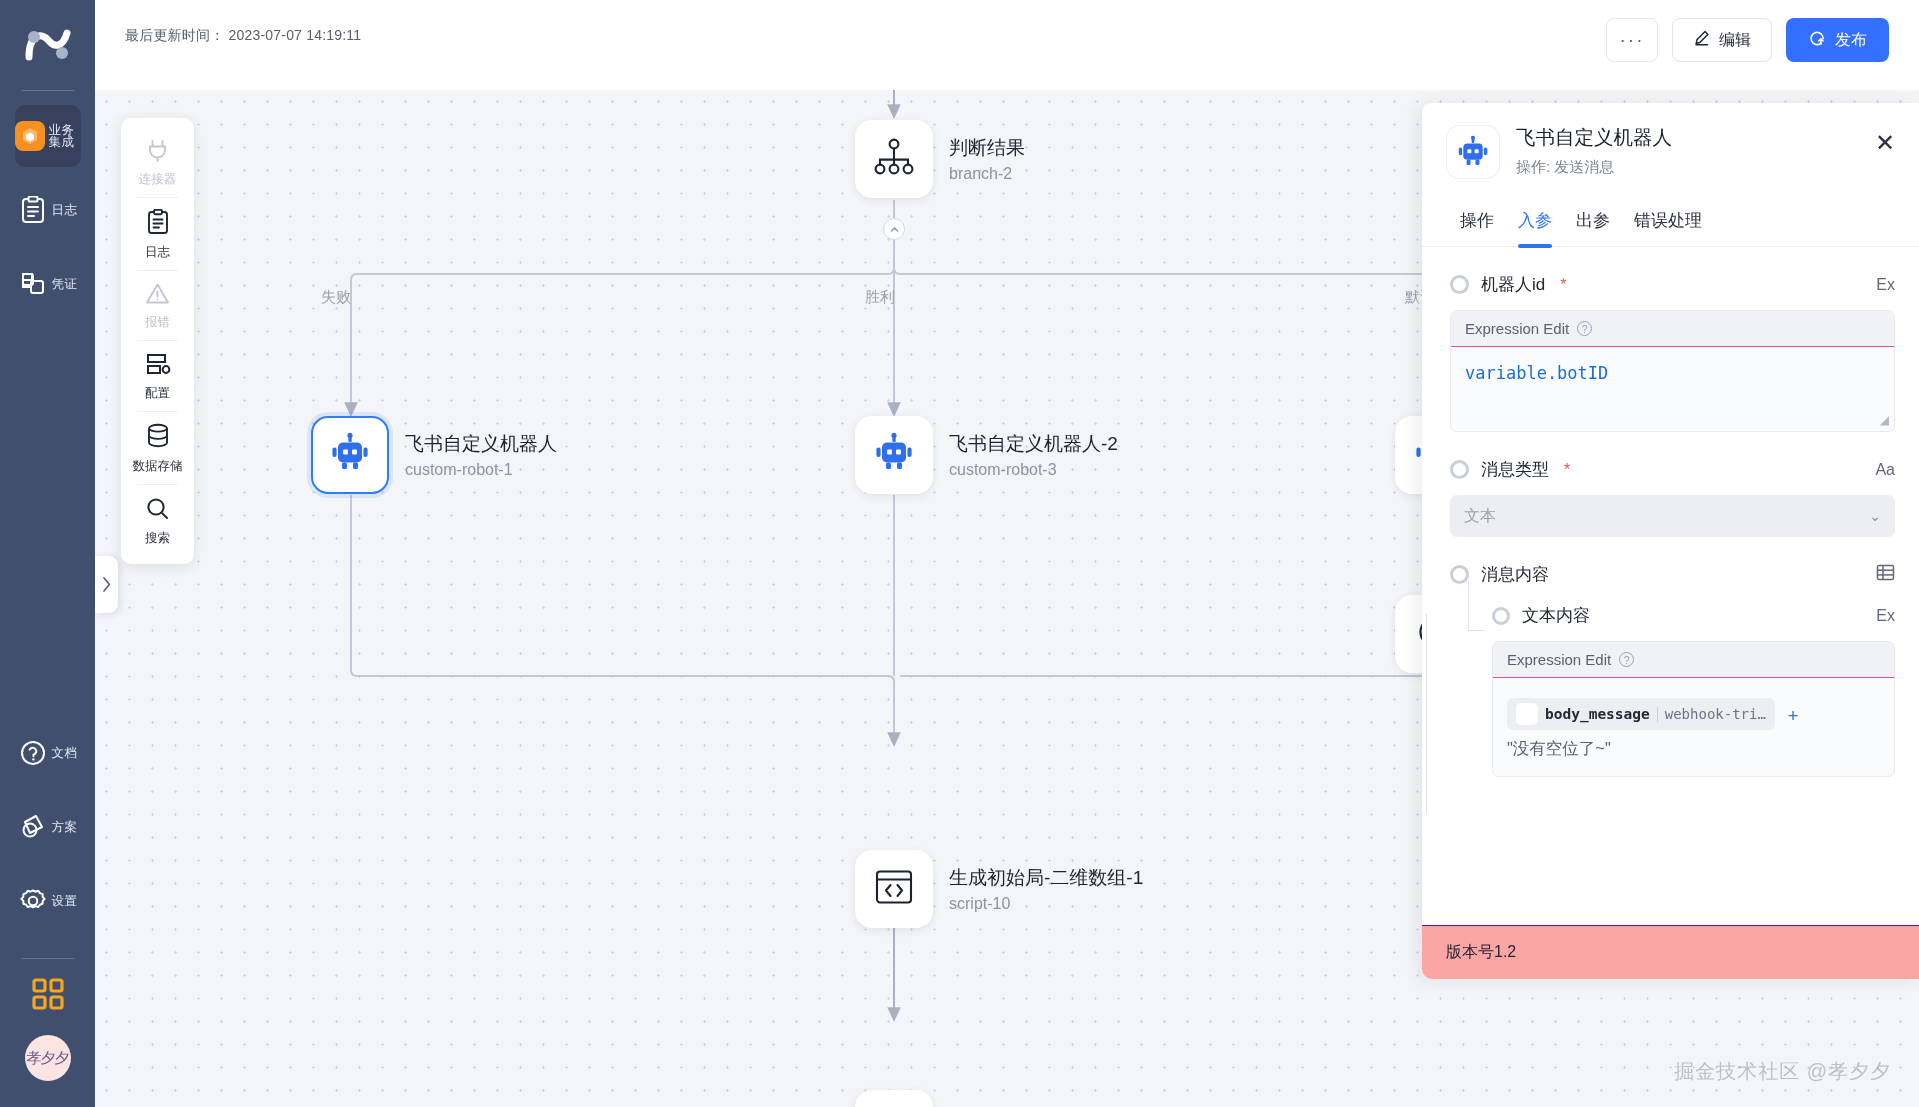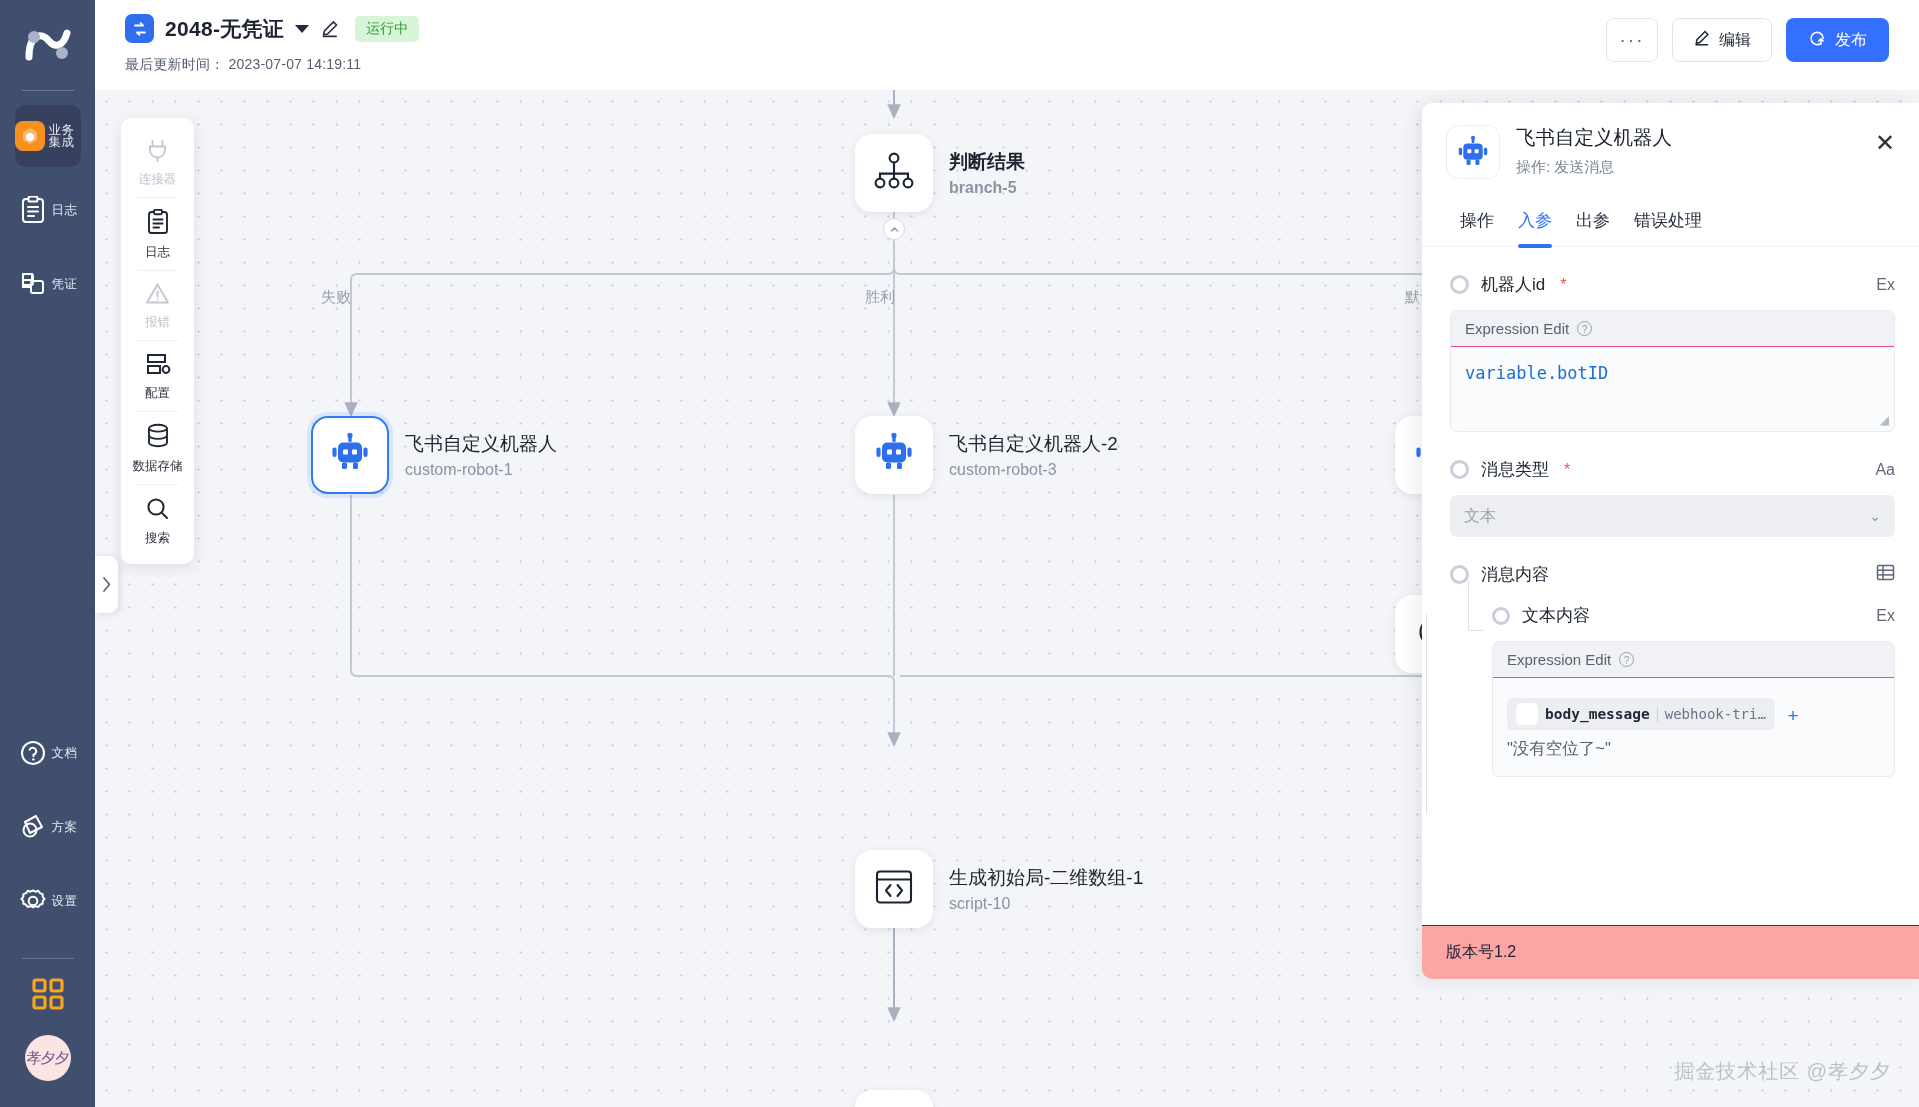--- a/index.html
+++ b/index.html
@@ -275,37 +275,20 @@
           <rect x="20" y="20" width="11" height="11" rx="2"></rect>
         </svg>
       </span>
 
       <div class="avatar">孝夕夕</div>
     </div>
   </div>
 
   <div class="header">
     <div class="hdr-left">
-      <div class="hdr-row1">
-        <span class="flow-badge">
-          <svg width="18" height="18" viewBox="0 0 18 18" fill="none" stroke="#ffffff" stroke-width="1.8" stroke-linecap="round" stroke-linejoin="round">
-            <path d="M4 5.5 h8 l-2.4-2.3"></path>
-            <path d="M14 12.5 h-8 l2.4 2.3"></path>
-          </svg>
-        </span>
-        <span class="flow-title">2048-无凭证</span>
-        <span class="caret-down"></span>
-        <span class="pencil-btn">
-          <svg width="20" height="20" viewBox="0 0 20 20" fill="none" stroke="#2b323f" stroke-width="1.6" stroke-linecap="round">
-            <path d="M13.4 2.9 l3.1 3.1 -9 9 -3.9 .8 .8-3.9 z"></path>
-            <line x1="3.4" y1="17.4" x2="16.2" y2="17.4"></line>
-          </svg>
-        </span>
-        <span class="status-pill">运行中</span>
-      </div>
       <div class="hdr-sub">最后更新时间： 2023-07-07 14:19:11</div>
     </div>
 
     <div class="hdr-right">
       <div class="btn btn-ghost">···</div>
       <div class="btn btn-outline">
         <span>
           <svg width="18" height="18" viewBox="0 0 20 20" fill="none" stroke="#1f2733" stroke-width="1.6" stroke-linecap="round">
             <path d="M13.4 2.9 l3.1 3.1 -9 9 -3.9 .8 .8-3.9 z"></path>
             <line x1="3.4" y1="17.4" x2="16.2" y2="17.4"></line>
@@ -358,35 +341,35 @@
       <div class="collapse-knob" style="left:788px; top:128px;">
         <svg width="11" height="11" viewBox="0 0 11 11" fill="none" stroke="#9aa1b1" stroke-width="1.6" stroke-linecap="round">
           <path d="M2.5 7 L5.5 4 L8.5 7"></path>
         </svg>
       </div>
 
       <div class="edge-label" style="left:226px; top:198px;">失败</div>
       <div class="edge-label" style="left:770px; top:198px;">胜利</div>
       <div class="edge-label" style="left:1310px; top:198px;">默认</div>
 
-      <div class="node" style="left:760px; top:44px;font-weight:bold;">
+      <div class="node" style="left:760px; top:30px;">
         <div class="node-box">
           <span>
             <svg width="42" height="40" viewBox="0 0 42 40" fill="none" stroke="#1c2230" stroke-width="2.1">
               <circle cx="21" cy="7" r="4.4"></circle>
               <circle cx="7" cy="32" r="4.4"></circle>
               <circle cx="21" cy="32" r="4.4"></circle>
               <circle cx="35" cy="32" r="4.4"></circle>
               <path d="M21 11.5 v6 M7 27.6 v-5 h28 v5 M21 17.5 v10"></path>
             </svg>
           </span>
         </div>
         <div class="node-text">
           <div class="node-title">判断结果</div>
-          <div class="node-sub">branch-5</div>
+          <div class="node-sub">branch-2</div>
         </div>
       </div>
 
       <div class="node" style="left:216px; top:326px;">
         <div class="node-box selected">
           <span>
             <svg width="42" height="42" viewBox="0 0 42 42" fill="#2f6fed">
               <rect x="19.3" y="3" width="3.4" height="7" rx="1.2"></rect>
               <circle cx="21" cy="3.4" r="2.6"></circle>
               <rect x="9" y="10.5" width="24" height="20" rx="5"></rect>

